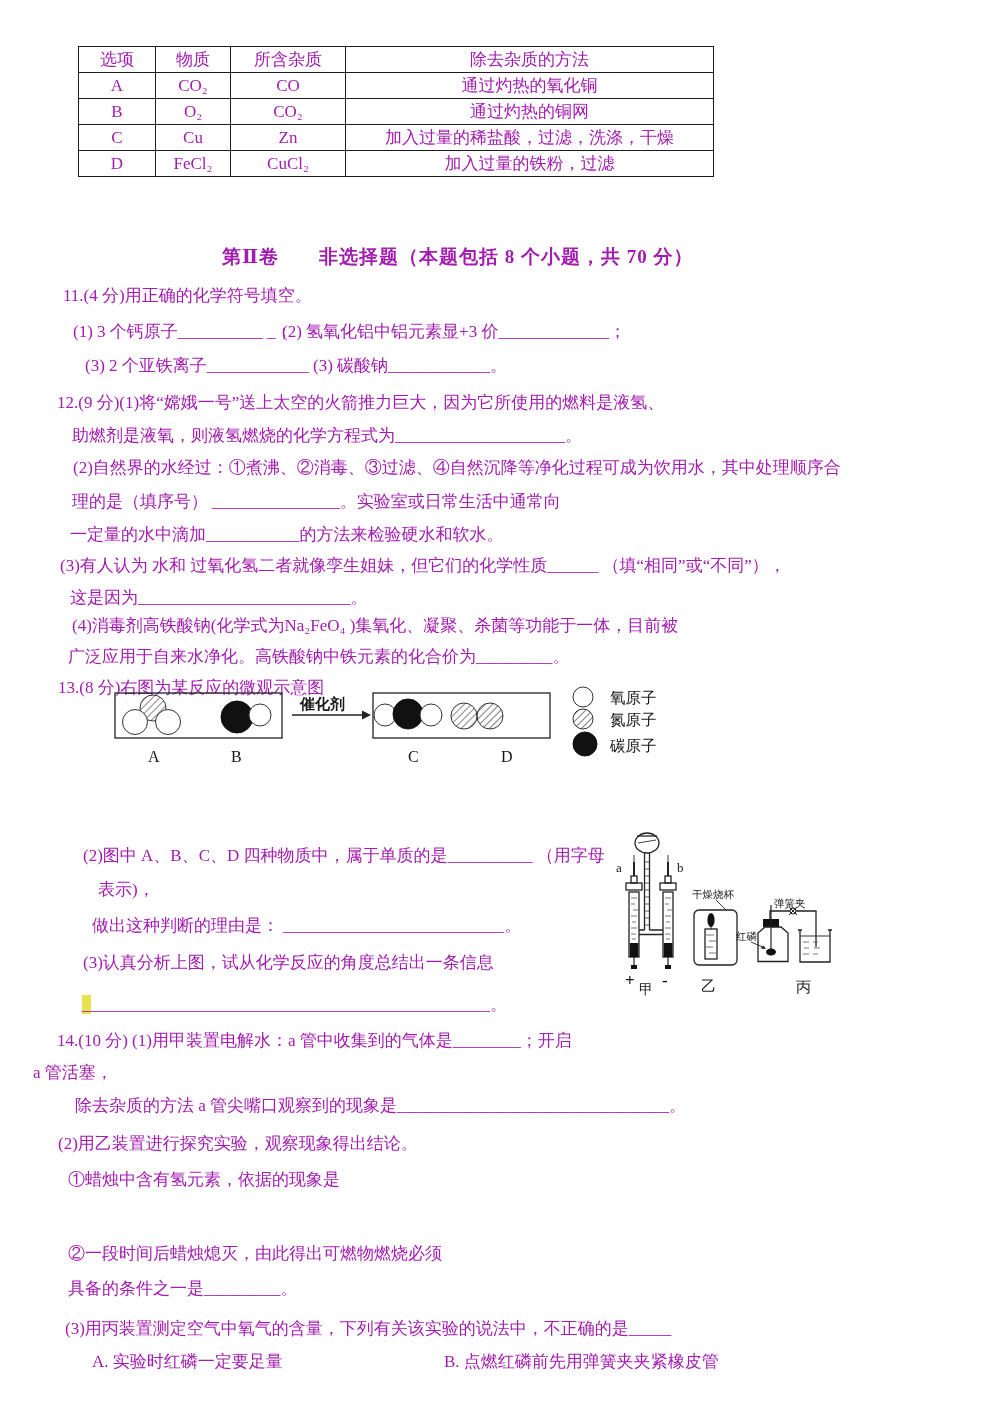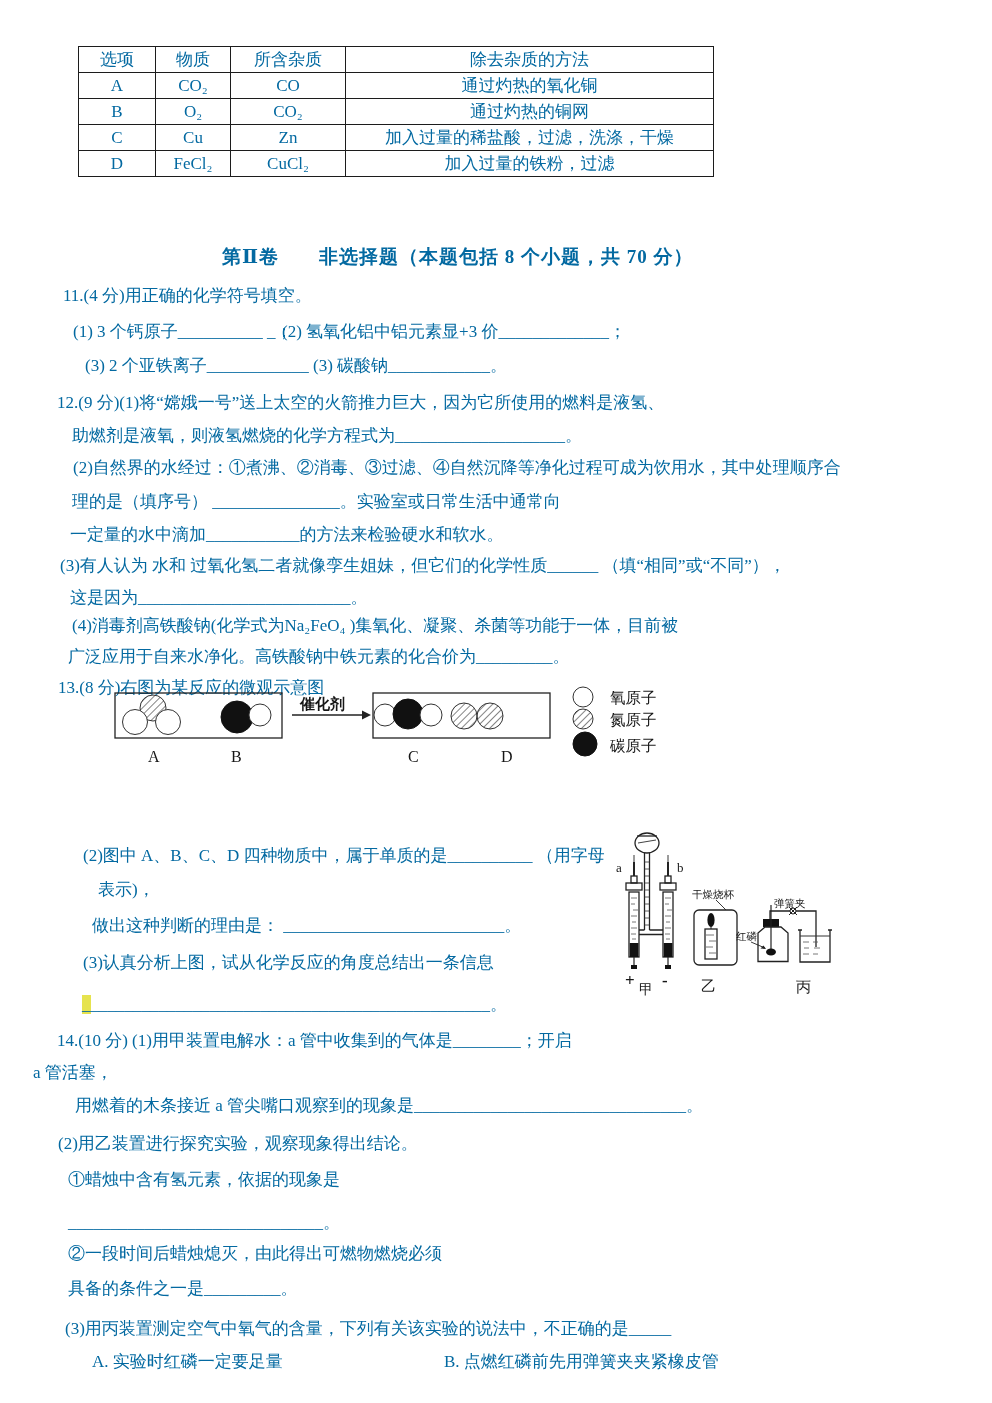--- a/index.html
+++ b/index.html
@@ -1,17 +1,17 @@
 <!DOCTYPE html>
 <html><head>
 <meta charset="utf-8">
 <style>
   html,body{margin:0;padding:0;background:#888;}
   .page{position:relative;width:992px;height:1403px;background:#ffffff;overflow:hidden;
-        font-family:"Liberation Serif","DejaVu Serif",serif;color:#0369a1;}
+        font-family:"Liberation Serif","DejaVu Serif",serif;color:#a21caf;}
   .ln{position:absolute;white-space:pre;font-size:17px;line-height:1.25;margin-top:36px;}
   .title{font-size:19px;font-weight:600;letter-spacing:1px;}
   .hl{background:#e6e34e;}
   table.pt{position:absolute;left:78px;top:46px;border-collapse:collapse;table-layout:fixed;}
   .pt th,.pt td{border:1.6px solid #1c1c1c;text-align:center;vertical-align:middle;
         font-size:17px;font-weight:400;padding:0 2px;height:25px;white-space:nowrap;}
   svg.fig{position:absolute;overflow:visible;}
   svg.fig text{font-family:"Liberation Serif","DejaVu Serif",serif;fill:#161616;}
   svg .sh{stroke:#222;fill:none;stroke-width:1.3;}
 </style>
@@ -188,23 +188,22 @@
       <polygon points="156,123 150.5,122.5 153.5,119.5" fill="#222"></polygon>
       <path d="M190,104 L190,136 L220,136 L220,104 M188,104 L192,104 M218,104 L222,104" class="sh" stroke-width="1.4"></path>
       <line x1="190" y1="110" x2="220" y2="110" stroke="#333" stroke-width="1"></line>
       <path d="M193,116 h6 M203,116 h5 M194,122 h5 M204,122 h6 M193,128 h6 M203,128 h5" stroke="#555" stroke-width="0.8"></path>
       <text x="186" y="166" font-size="15">丙</text>
     </g>
   </svg>
 
   <div class="ln" style="left:57px;top:994px">14.(10 分) (1)用甲装置电解水：a 管中收集到的气体是________；开启</div>
   <div class="ln" style="left:33px;top:1026px">a 管活塞，</div>
-  <div class="ln" style="left:75px;top:1059px">用燃着的木条接近 a 管尖嘴口观察到的现象是________________________________。</div>
+  <div class="ln" style="left:75px;top:1059px">除去杂质的方法 a 管尖嘴口观察到的现象是________________________________。</div>
   <div class="ln" style="left:58px;top:1097px">(2)用乙装置进行探究实验，观察现象得出结论。</div>
   <div class="ln" style="left:68px;top:1133px">①蜡烛中含有氢元素，依据的现象是</div>
-  <div class="ln" style="left:68px;top:1176px">______________________________。</div>
   <div class="ln" style="left:68px;top:1207px">②一段时间后蜡烛熄灭，由此得出可燃物燃烧必须</div>
   <div class="ln" style="left:68px;top:1242px">具备的条件之一是_________。</div>
   <div class="ln" style="left:65px;top:1282px">(3)用丙装置测定空气中氧气的含量，下列有关该实验的说法中，不正确的是_____</div>
   <div class="ln" style="left:92px;top:1315px">A. 实验时红磷一定要足量</div>
   <div class="ln" style="left:444px;top:1315px">B. 点燃红磷前先用弹簧夹夹紧橡皮管</div>
 
 </div>
 
 </body></html>

